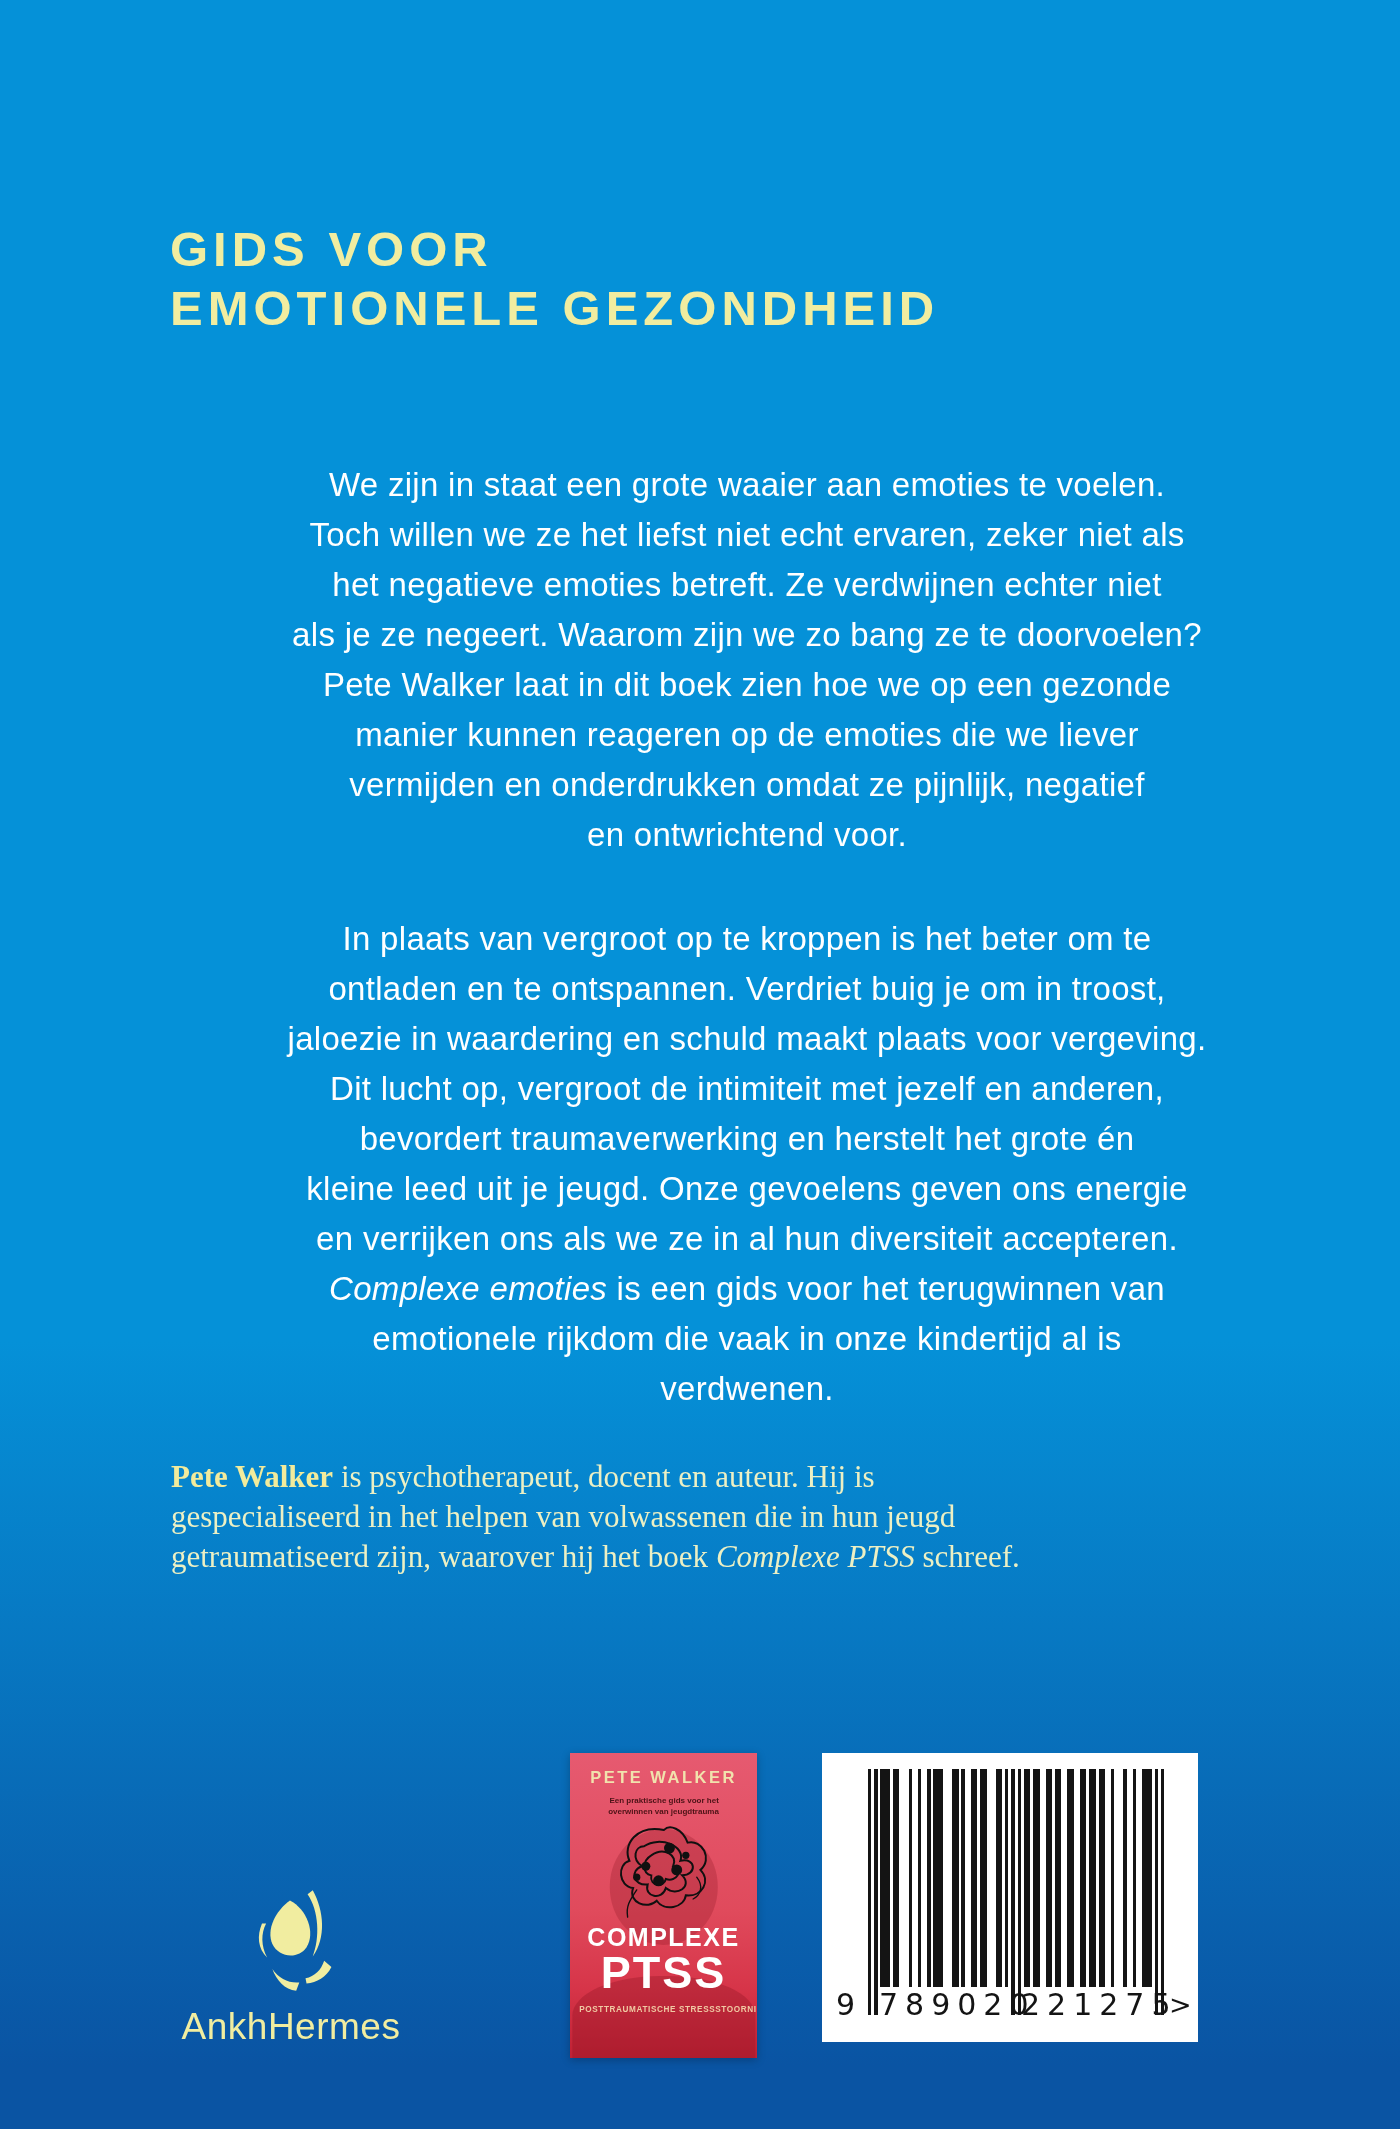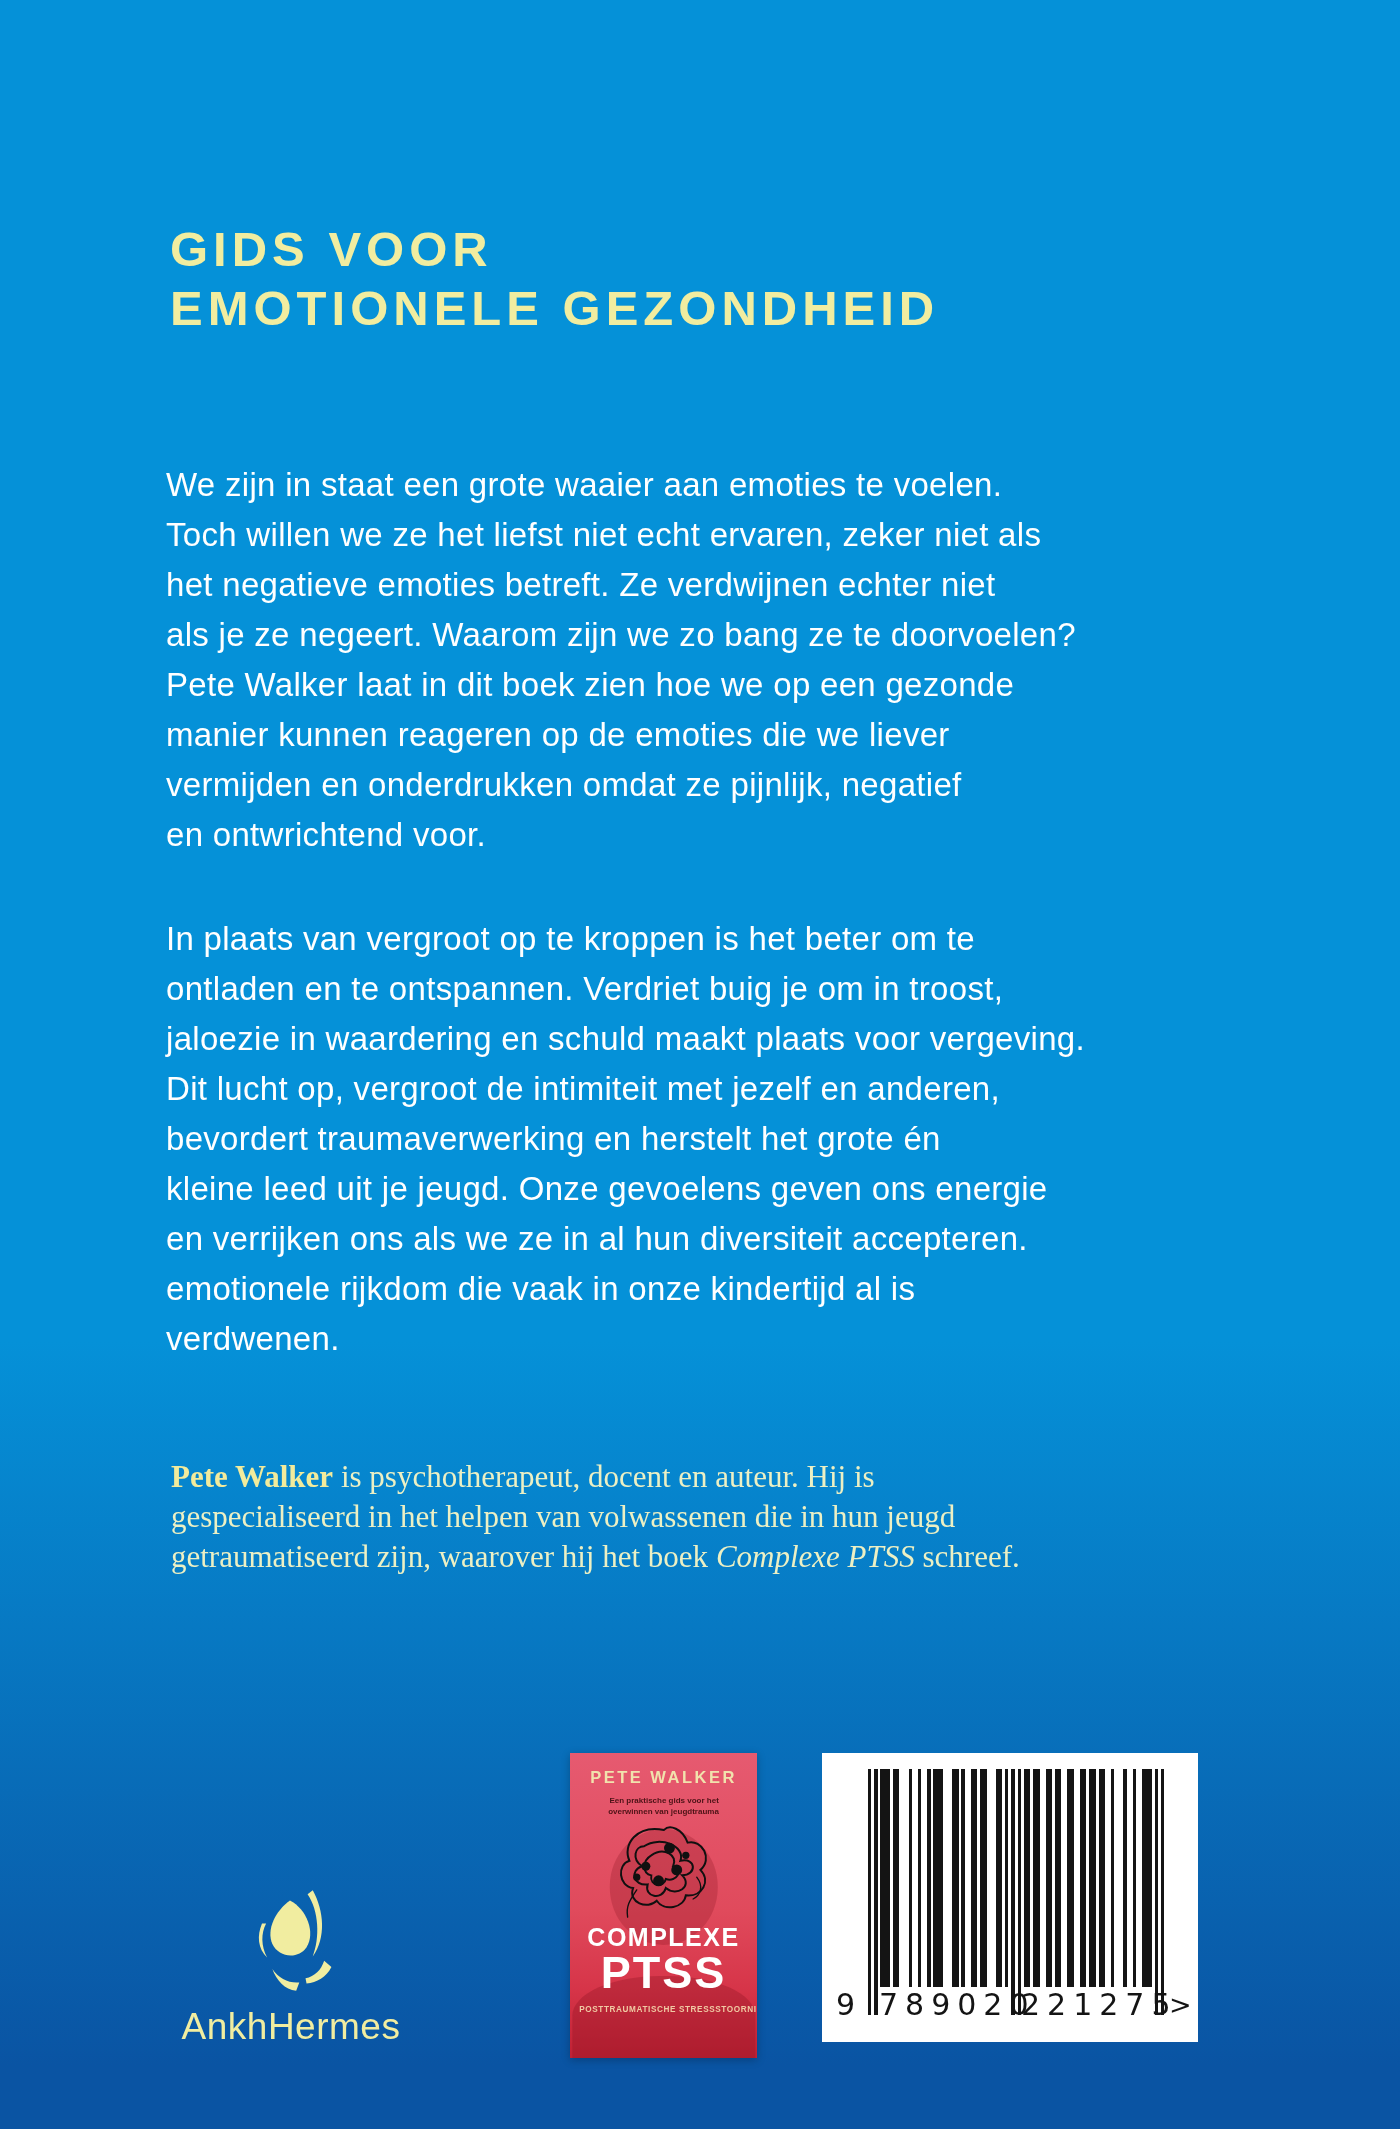--- a/index.html
+++ b/index.html
@@ -12,24 +12,25 @@
   }
   
   .heading{
     position:absolute;left:170px;top:220px;
     color:var(--heading_yellow,#f1eda0);
     font-size:49px;font-weight:bold;letter-spacing:5px;line-height:59px;
     white-space:nowrap;
   }
   
   .body-par{
-    position:absolute;left:166px;width:1120px;
+    position:absolute;left:187px;width:1120px;
     color:var(--body_white,#ffffff);
     font-size:33px;font-weight:300;line-height:50px;letter-spacing:.3px;
     white-space:nowrap;
+    text-align:center;
   }
   .p1{top:460px;}
   .p2{top:914px;}
   .it{font-style:italic;}
   .bd{font-weight:bold;}
   
   .bio{
     position:absolute;left:171px;top:1457px;width:1120px;
     font-family:"Liberation Serif", serif;
     color:var(--bio_cream,#ecf0c4);
@@ -117,20 +118,21 @@
     </div>
 
   <div class="body-par p2">
       <div>In plaats van vergroot op te kroppen is het beter om te</div>
       <div>ontladen en te ontspannen. Verdriet buig je om in troost,</div>
       <div>jaloezie in waardering en schuld maakt plaats voor vergeving.</div>
       <div>Dit lucht op, vergroot de intimiteit met jezelf en anderen,</div>
       <div>bevordert traumaverwerking en herstelt het grote én</div>
       <div>kleine leed uit je jeugd. Onze gevoelens geven ons energie</div>
       <div>en verrijken ons als we ze in al hun diversiteit accepteren.</div>
+      <div><span class="it">Complexe emoties</span><span> is een gids voor het terugwinnen van</span></div>
       <div>emotionele rijkdom die vaak in onze kindertijd al is</div>
       <div>verdwenen.</div>
     </div>
 
   <div class="bio">
       <div><span class="bd">Pete Walker</span><span> is psychotherapeut, docent en auteur. Hij is</span></div>
       <div>gespecialiseerd in het helpen van volwassenen die in hun jeugd</div>
       <div><span>getraumatiseerd zijn, waarover hij het boek </span><span class="it">Complexe PTSS</span><span> schreef.</span></div>
     </div>
 

